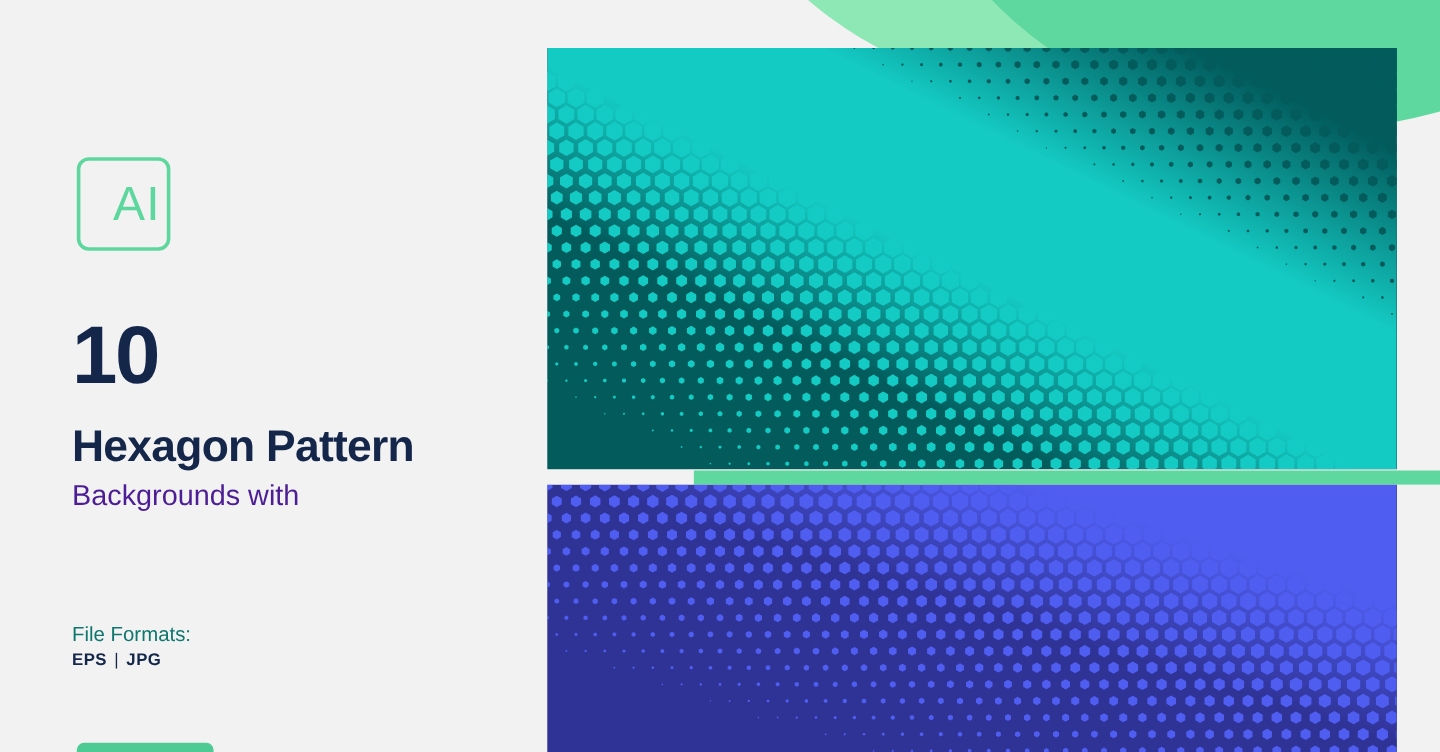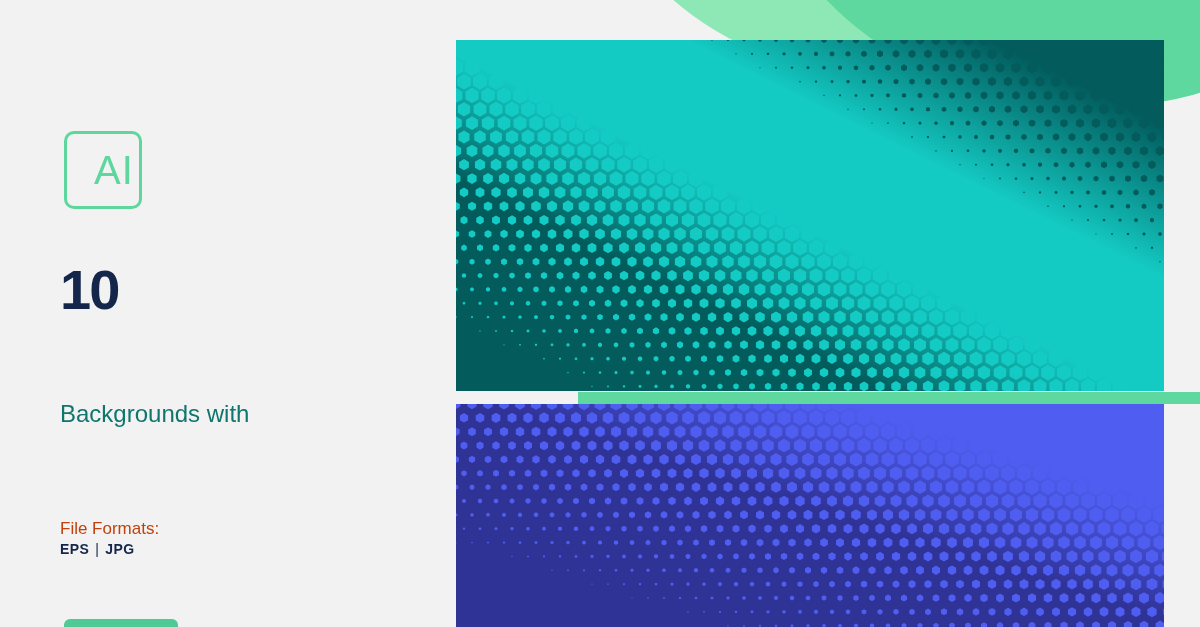--- a/index.html
+++ b/index.html
@@ -65,21 +65,21 @@
     font-weight:300;
     letter-spacing:1px;
     color:#5ed79f;
     line-height:1;
   }
 
   
   #count {
     position:absolute;
     left:60px; top:262px;
-    font-size:56px;
+    font-size:68px;
     font-weight:bold;
     color:#14264a;
     letter-spacing:-2px;
     line-height:1;
   }
 
   
   #headline {
     position:absolute;
     left:60px; top:352px;
@@ -90,37 +90,37 @@
     line-height:1.08;
     white-space:nowrap;
   }
 
   
   #subhead {
     position:absolute;
     left:60px; top:398px;
     font-size:24px;
     font-weight:500;
-    color:#0f766e;
+    color:#4c1d95;
     line-height:1.33;
     text-align:center;
   }
   #subhead .sub-line { display:block; }
 
   
   #formats {
     position:absolute;
     left:60px; top:517px;
     line-height:1.38;
   }
   #formats-label {
     display:block;
     font-size:17px;
     font-weight:400;
-    color:#c2410c;
+    color:#0f766e;
   }
   #formats-values {
     display:block;
     font-size:14px;
     font-weight:bold;
     color:#14264a;
     letter-spacing:0.4px;
   }
   #formats-values .fmt-sep { font-weight:400; padding:0 6px; color:#14264a; }
 
@@ -207,20 +207,21 @@
   </div>
 
   <div id="info-col">
 
     <div id="ai-badge">
       <span id="ai-badge-label">AI</span>
     </div>
 
     <div id="count">10</div>
 
+    <h1 id="headline">Hexagon Pattern</h1>
 
     <div id="subhead">
       <span class="sub-line">Backgrounds with</span>
     </div>
 
     <div id="formats">
       <span id="formats-label">File Formats:</span>
       <span id="formats-values">
         <span>EPS</span><span class="fmt-sep">|</span><span>JPG</span>
       </span>

